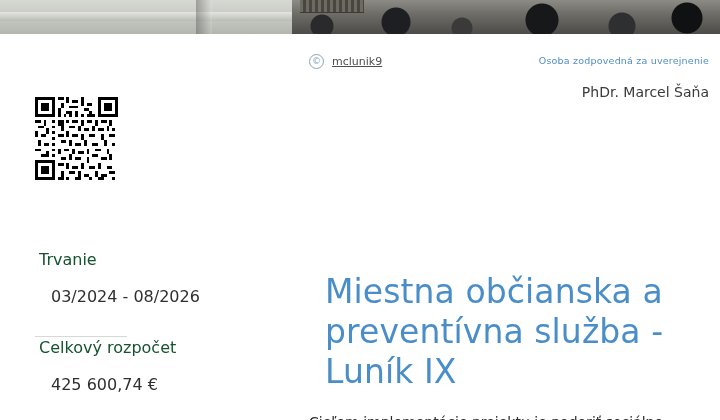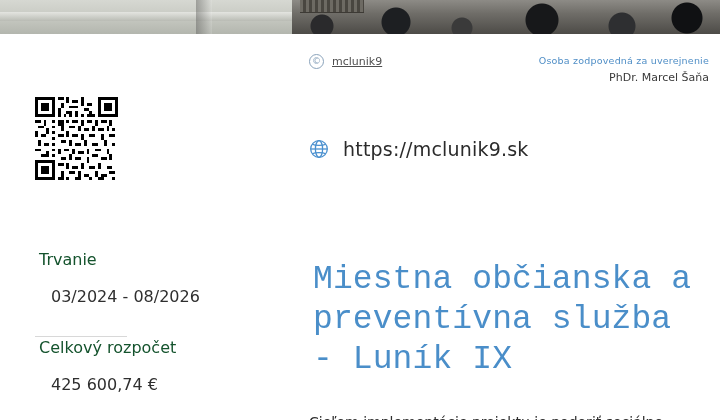--- a/index.html
+++ b/index.html
@@ -162,23 +162,23 @@
     display: block;
     color: #4f8ec6;
     font-size: 9.5px;
     letter-spacing: .2px;
     line-height: 14px;
     margin-left: 24px;
   }
   .responsible-name {
     display: block;
     color: #3a3a3a;
-    font-size: 11px;
+    font-size: 14px;
     line-height: 16px;
-    margin-top: 2px;
+    margin-top: 16px;
   }
 
   .weblink {
     position: absolute;
     left: 17px; top: 104px;
     display: flex;
     align-items: center;
     gap: 14px;
   }
   .globe-icon {
@@ -189,27 +189,26 @@
   .weblink-text {
     font-size: 19px;
     color: #2b2b2b;
     letter-spacing: .2px;
   }
 
   .project-title {
     position: absolute;
     left: 17px; top: 222px;
     width: 380px;
-    margin: 4px;
+    margin: 16px;
     color: #4a8ec9;
     font-size: 33px;
     line-height: 40px;
     font-weight: 400;
     letter-spacing: .1px;
-    font-family: Liberation Mono, monospace;
   }
 
   .project-desc {
     position: absolute;
     left: 17px; top: 378px;
     width: 392px;
     margin: 0;
     color: #2f2f2f;
     font-size: 14px;
     line-height: 21px;
@@ -376,31 +375,19 @@
       <div class="copyright">
         <span class="c-icon">©</span>
         <span class="copyright-text">mclunik9</span>
       </div>
       <div class="responsible">
         <span class="responsible-label">Osoba zodpovedná za uverejnenie</span>
         <span class="responsible-name">PhDr. Marcel Šaňa</span>
       </div>
     </div>
 
-    <div class="weblink">
-      <span class="globe-icon">
-        <svg width="20" height="20" viewBox="0 0 20 20" fill="none" stroke="#4a90cf" stroke-width="1.3">
-          <circle cx="10" cy="10" r="8.3"></circle>
-          <ellipse cx="10" cy="10" rx="3.6" ry="8.3"></ellipse>
-          <line x1="1.7" y1="10" x2="18.3" y2="10"></line>
-          <path d="M3.4 5.2 C6 6.8 14 6.8 16.6 5.2"></path>
-          <path d="M3.4 14.8 C6 13.2 14 13.2 16.6 14.8"></path>
-        </svg>
-      </span>
-      <span class="weblink-text">https://mclunik9.sk</span>
-    </div>
 
     <h1 class="project-title">Miestna občianska a preventívna služba - Luník IX</h1>
 
     <p class="project-desc">Cieľom implementácie projektu je podoriť sociálno - ekonomickú integráciu marginalizovaných komunít a</p>
   </div>
 
 </div>
 
 </body></html>

